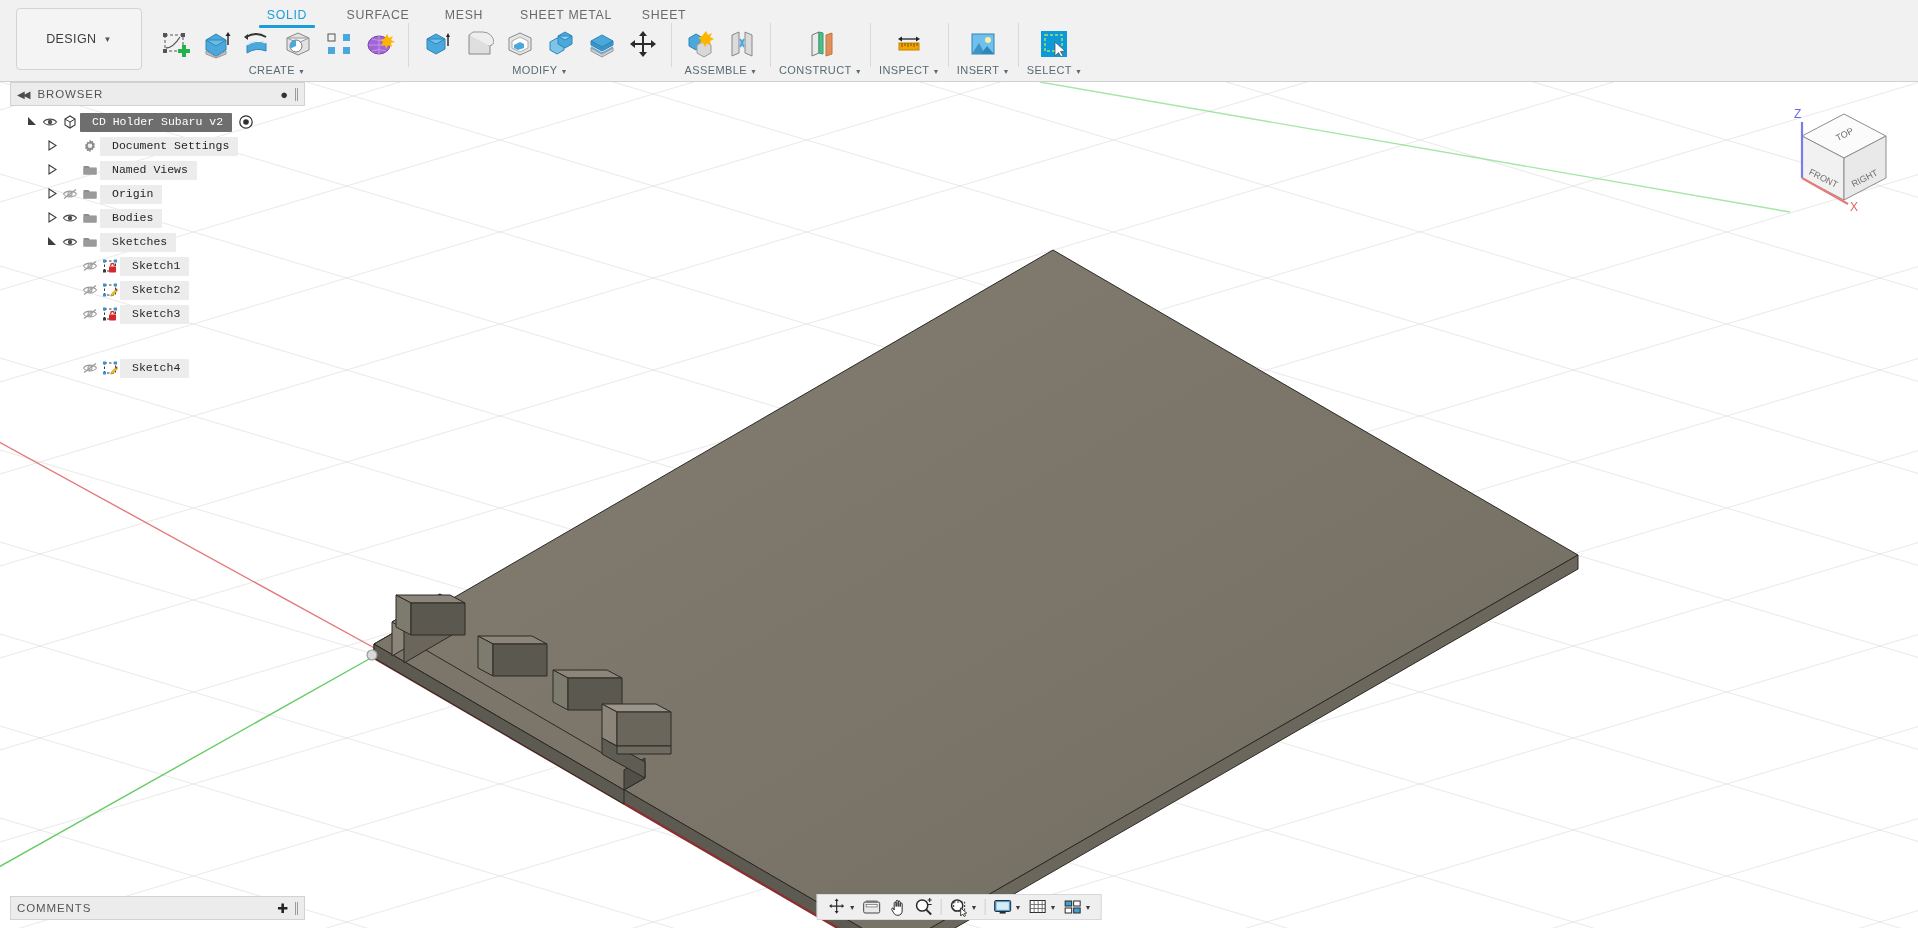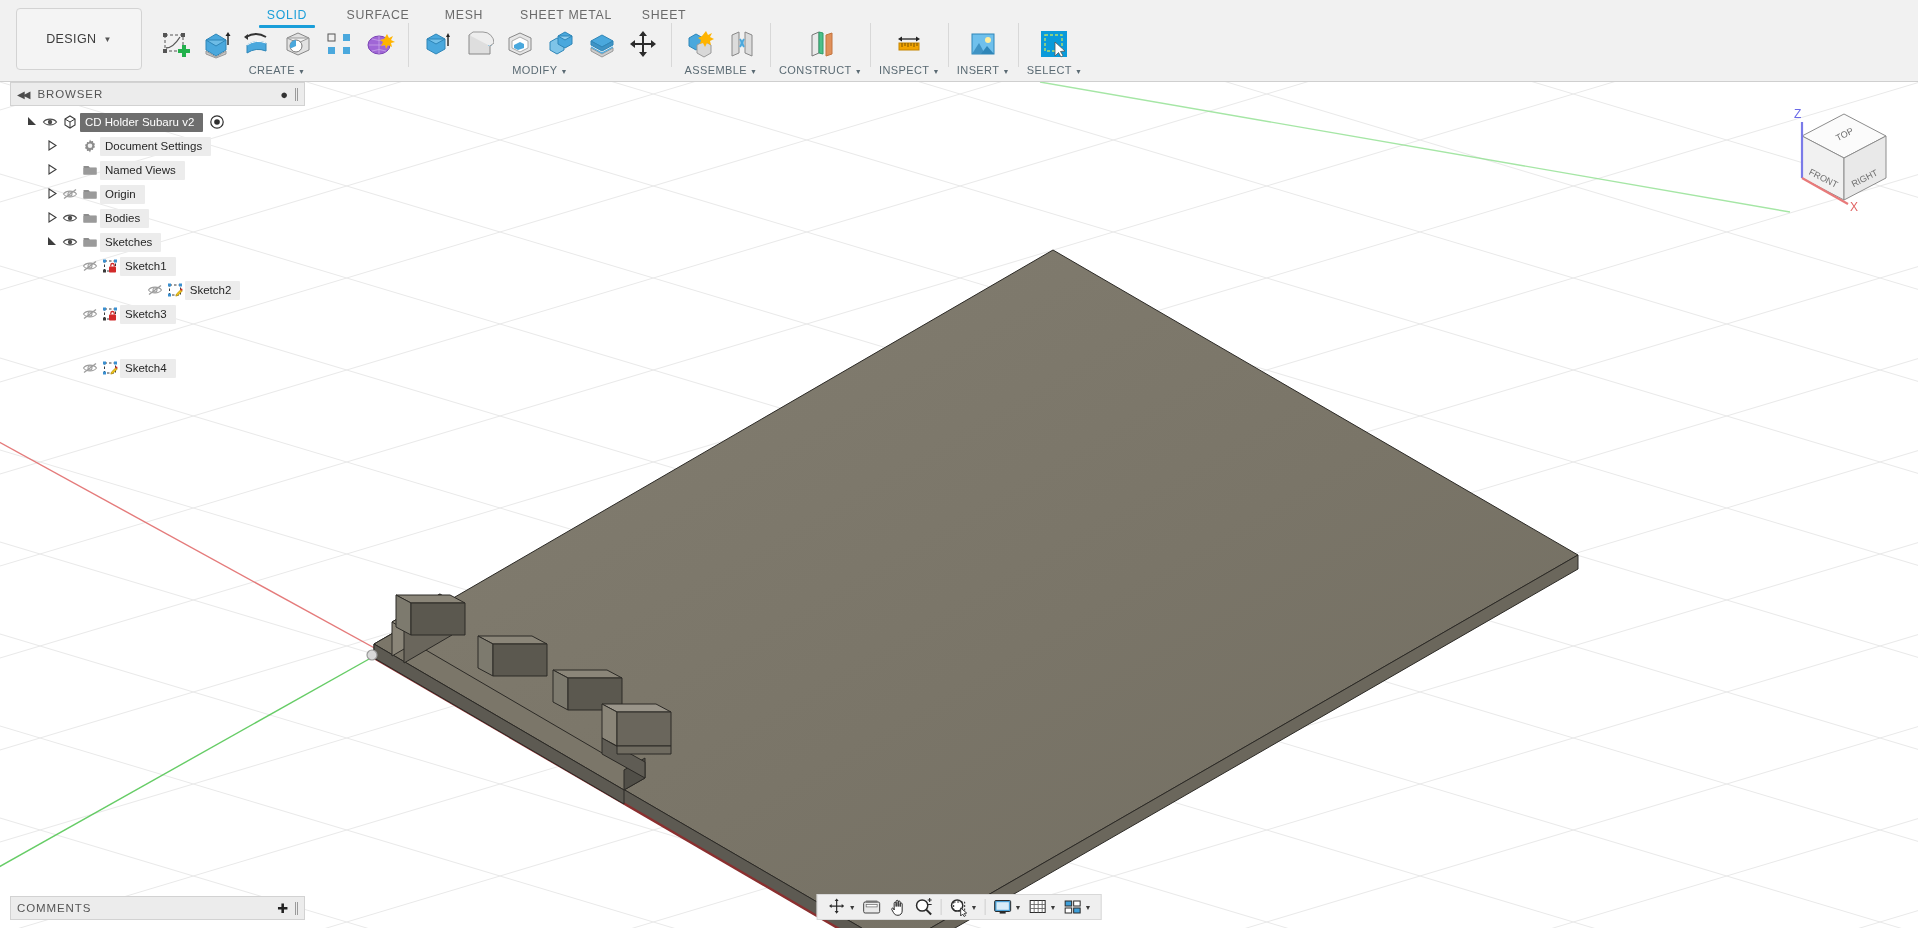--- a/index.html
+++ b/index.html
@@ -78,22 +78,22 @@
 
   .tree { padding-top:4px; font-size:11.5px; color:#262626; }
   .node { display:flex; align-items:center; height:24px; position:relative; }
   .node .arrow {
     width:16px; text-align:center; font-size:9px; color:#3d3d3d; cursor:pointer;
     flex:0 0 16px;
   }
   .node .eye { width:20px; display:flex; align-items:center; justify-content:center; cursor:pointer; flex:0 0 20px; }
   .node .nicon { width:20px; display:flex; align-items:center; justify-content:center; flex:0 0 20px; }
   .node .nlabel {
-    background:#ececec; padding:2px 9px 3px 5px; border-radius:1px;
-    white-space:nowrap; line-height:14px;
+    background:#ececec; padding:2px 9px 3px 12px; border-radius:1px;
+    white-space:nowrap; line-height:14px;font-family:Liberation Mono, monospace;
   }
   .node.selected .nlabel { background:#6e6e6e; color:#fff; }
   .node .radio { margin-left:6px; display:flex; align-items:center; cursor:pointer; }
 
   
   .canvas {
     position:absolute; left:0; top:82px; width:1918px; height:846px;
     background:#ffffff; overflow:hidden;
   }
   .gridlines { position:absolute; inset:0; }
@@ -582,21 +582,21 @@
               <rect x="2.5" y="3" width="11" height="10" fill="none" stroke="#3a3a3a" stroke-width="1" stroke-dasharray="2.5,2"></rect>
               <rect x="1" y="1.5" width="3" height="3" fill="#3a8fd0"></rect>
               <rect x="12" y="1.5" width="3" height="3" fill="#3a8fd0"></rect>
               <rect x="1" y="11.5" width="3" height="3" fill="#3a3a3a"></rect>
               <rect x="7" y="8.5" width="7" height="6" rx="0.8" fill="#d22a2a"></rect>
               <path d="M8.8 8.5V7.2a1.7 1.7 0 0 1 3.4 0v1.3" fill="none" stroke="#d22a2a" stroke-width="1.3"></path>
             </svg>
           </span>
           <span class="nlabel">Sketch1</span>
         </div>
-        <div class="node" style="padding-left: 54px; justify-content: center;">
+        <div class="node" style="padding-left: 54px;">
           <span class="arrow"></span>
           <span class="eye">
             <svg width="16" height="14" viewBox="0 0 16 14">
               <path d="M1.5 7 C4 3.2 12 3.2 14.5 7 C12 10.8 4 10.8 1.5 7z" fill="none" stroke="#9d9d9d" stroke-width="1.1"></path>
               <circle cx="8" cy="7" r="2" fill="none" stroke="#9d9d9d" stroke-width="1.1"></circle>
               <line x1="2" y1="11.5" x2="14" y2="2.5" stroke="#9d9d9d" stroke-width="1.3"></line>
             </svg>
           </span>
           <span class="nicon">
             <svg width="16" height="16" viewBox="0 0 16 16">

